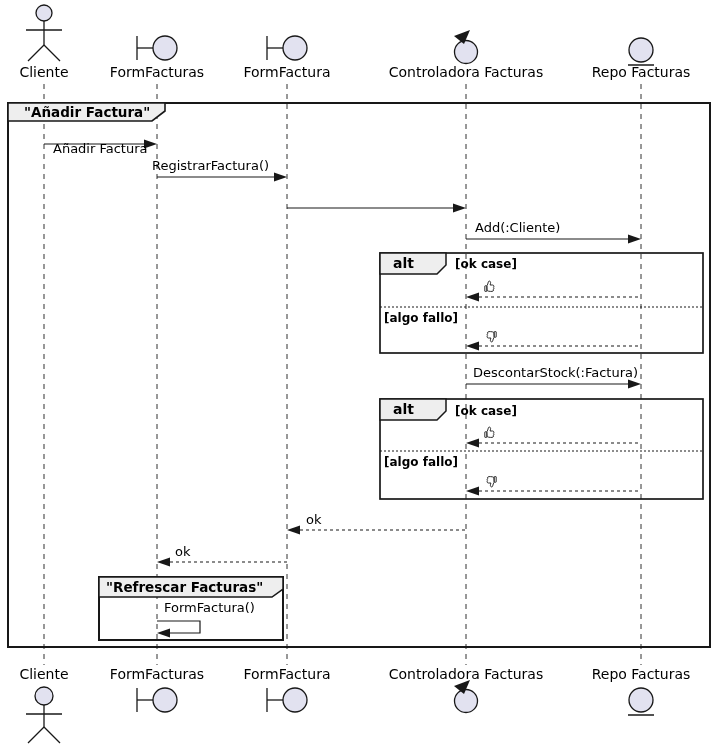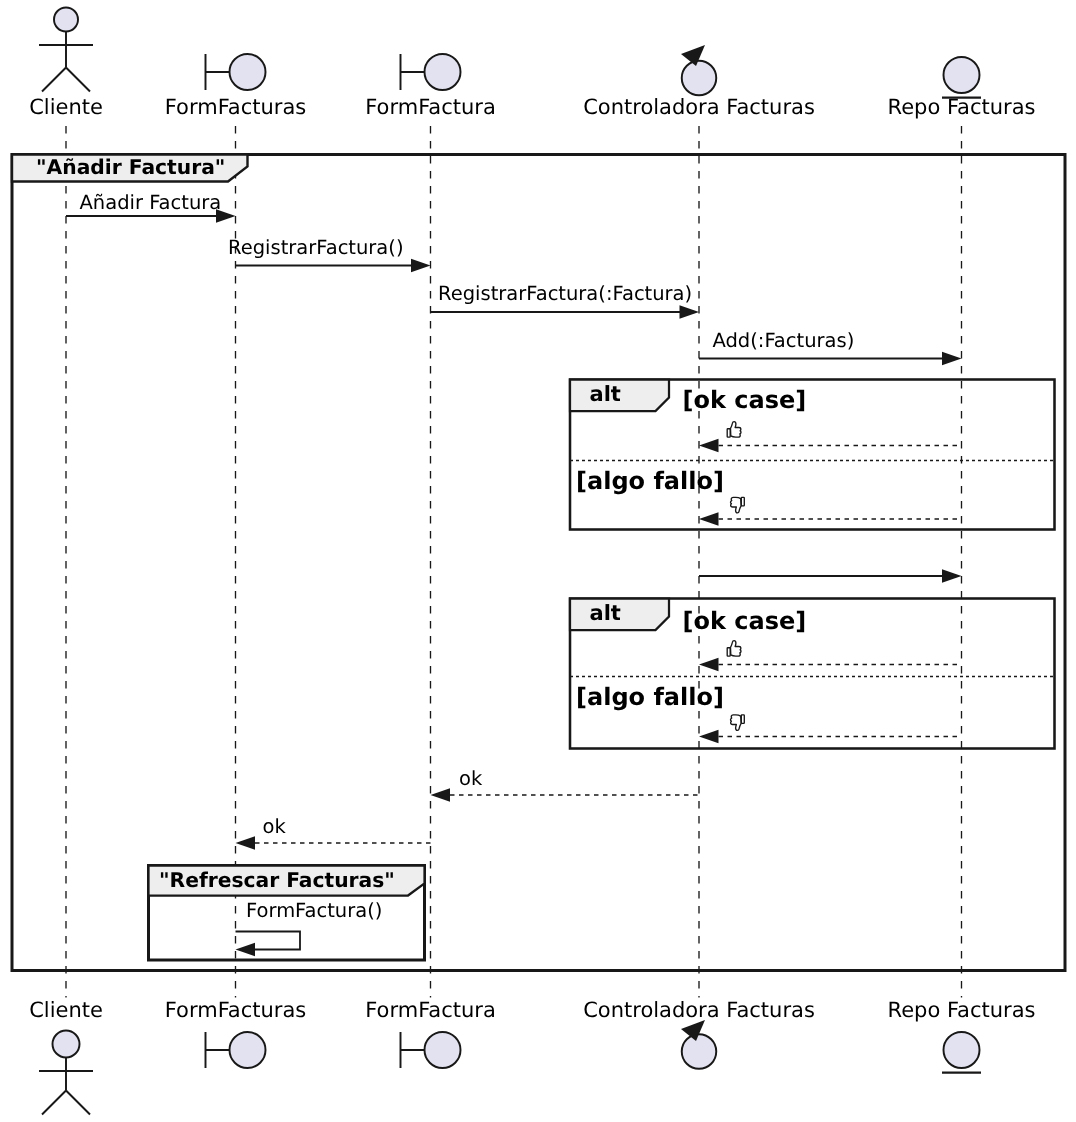--- a/index.html
+++ b/index.html
@@ -7,21 +7,21 @@
     position:relative;width:717px;height:748px;background:#ffffff;
     font-family:"DejaVu Sans","Liberation Sans",sans-serif;color:#000;
     overflow:hidden;
   }
   #canvas{position:absolute;left:0;top:0;}
   .txt{position:absolute;white-space:nowrap;line-height:1.25;}
   .plabel{font-size:14px;transform:translateX(-50%);}
   .msg{font-size:13px;}
   .frame-title{font-size:13.5px;font-weight:bold;}
   .alt-op{font-size:14px;font-weight:bold;}
-  .guard{font-size:16px;font-weight:bold;}
+  .guard{font-size:12px;font-weight:bold;}
 </style>
 </head>
 <body>
 
 <div id="diagram">
 
   <svg id="canvas" width="717" height="748" viewBox="0 0 717 748">
     <defs>
       <g id="thumb-up">
         <rect x="0.8" y="5.8" width="2" height="5.6" rx="0.4" fill="#fff" stroke="#181818" stroke-width="0.9"></rect>
@@ -172,24 +172,24 @@
   </svg>
 
   <div class="txt plabel" style="left:44px;top:64px">Cliente</div>
   <div class="txt plabel" style="left:157px;top:64px">FormFacturas</div>
   <div class="txt plabel" style="left:287px;top:64px">FormFactura</div>
   <div class="txt plabel" style="left:466px;top:64px">Controladora Facturas</div>
   <div class="txt plabel" style="left:641px;top:64px">Repo Facturas</div>
 
   <div class="txt frame-title" style="left:24px;top:104px">"Añadir Factura"</div>
 
-  <div class="txt msg" style="left:53px;top:128px">Añadir Factura</div>
+  <div class="txt msg" style="left:53px;top:141px">Añadir Factura</div>
   <div class="txt msg" style="left:152px;top:158px">RegistrarFactura()</div>
-  <div class="txt msg" style="left:292px;top:189px">RegistrarFactura(:Factura)</div>
-  <div class="txt msg" style="left:475px;top:220px">Add(:Facturas)</div>
+  <div class="txt msg" style="left:475px;top:220px">Add(:Cliente)</div>
+  <div class="txt msg" style="left:473px;top:365px">DescontarStock(:Factura)</div>
   <div class="txt msg" style="left:306px;top:512px">ok</div>
   <div class="txt msg" style="left:175px;top:544px">ok</div>
   <div class="txt msg" style="left:164px;top:600px">FormFactura()</div>
 
   <div class="txt alt-op" style="left:393px;top:255px">alt</div>
   <div class="txt guard" style="left:455px;top:257px">[ok case]</div>
   <div class="txt guard" style="left:384px;top:311px">[algo fallo]</div>
 
   <div class="txt alt-op" style="left:393px;top:401px">alt</div>
   <div class="txt guard" style="left:455px;top:404px">[ok case]</div>

